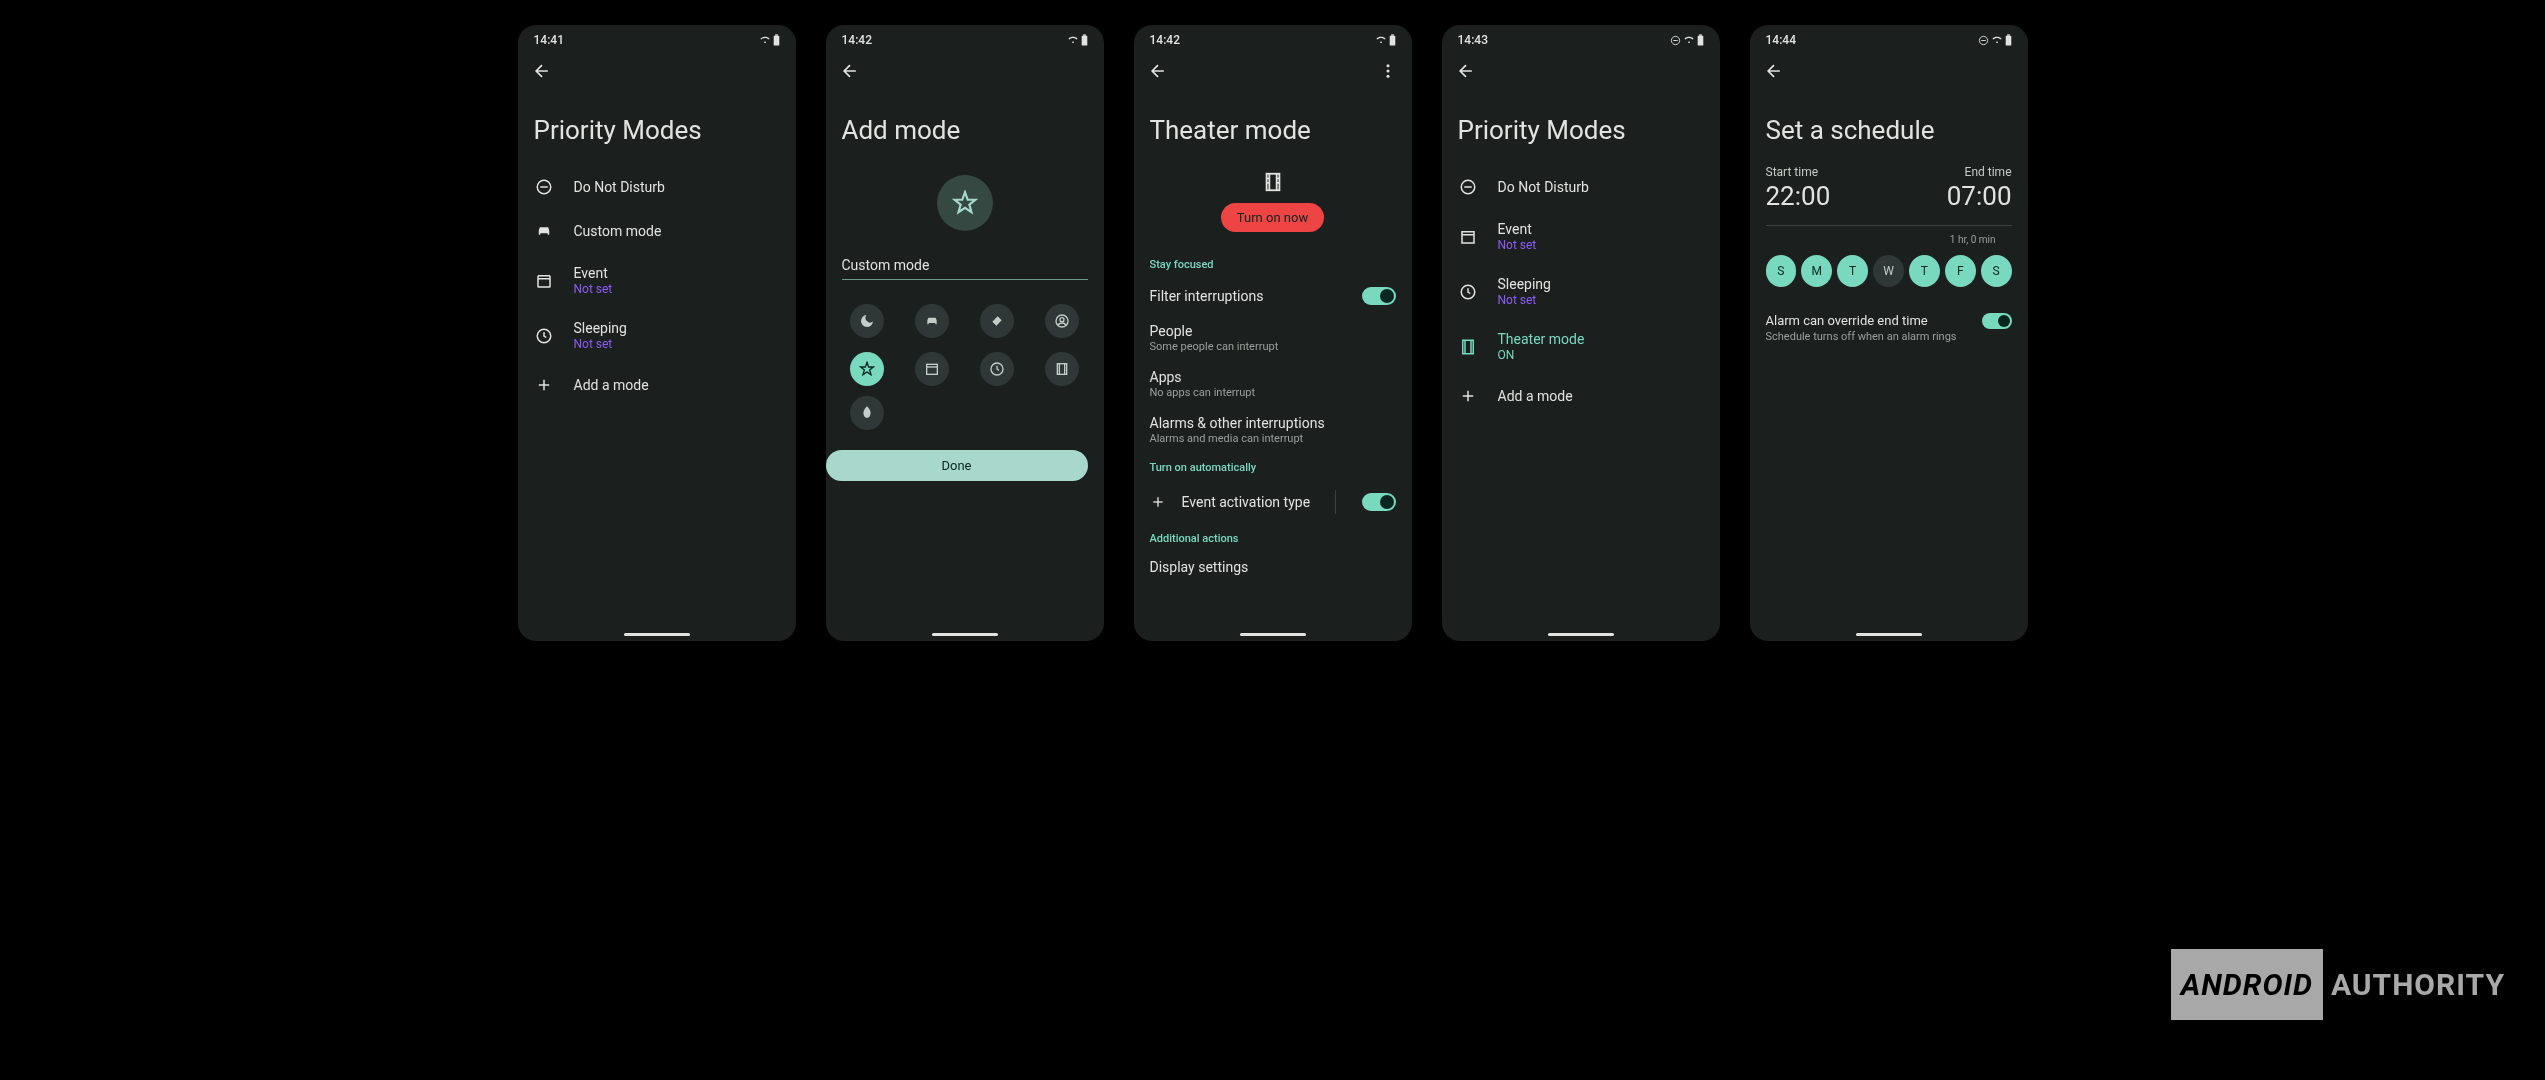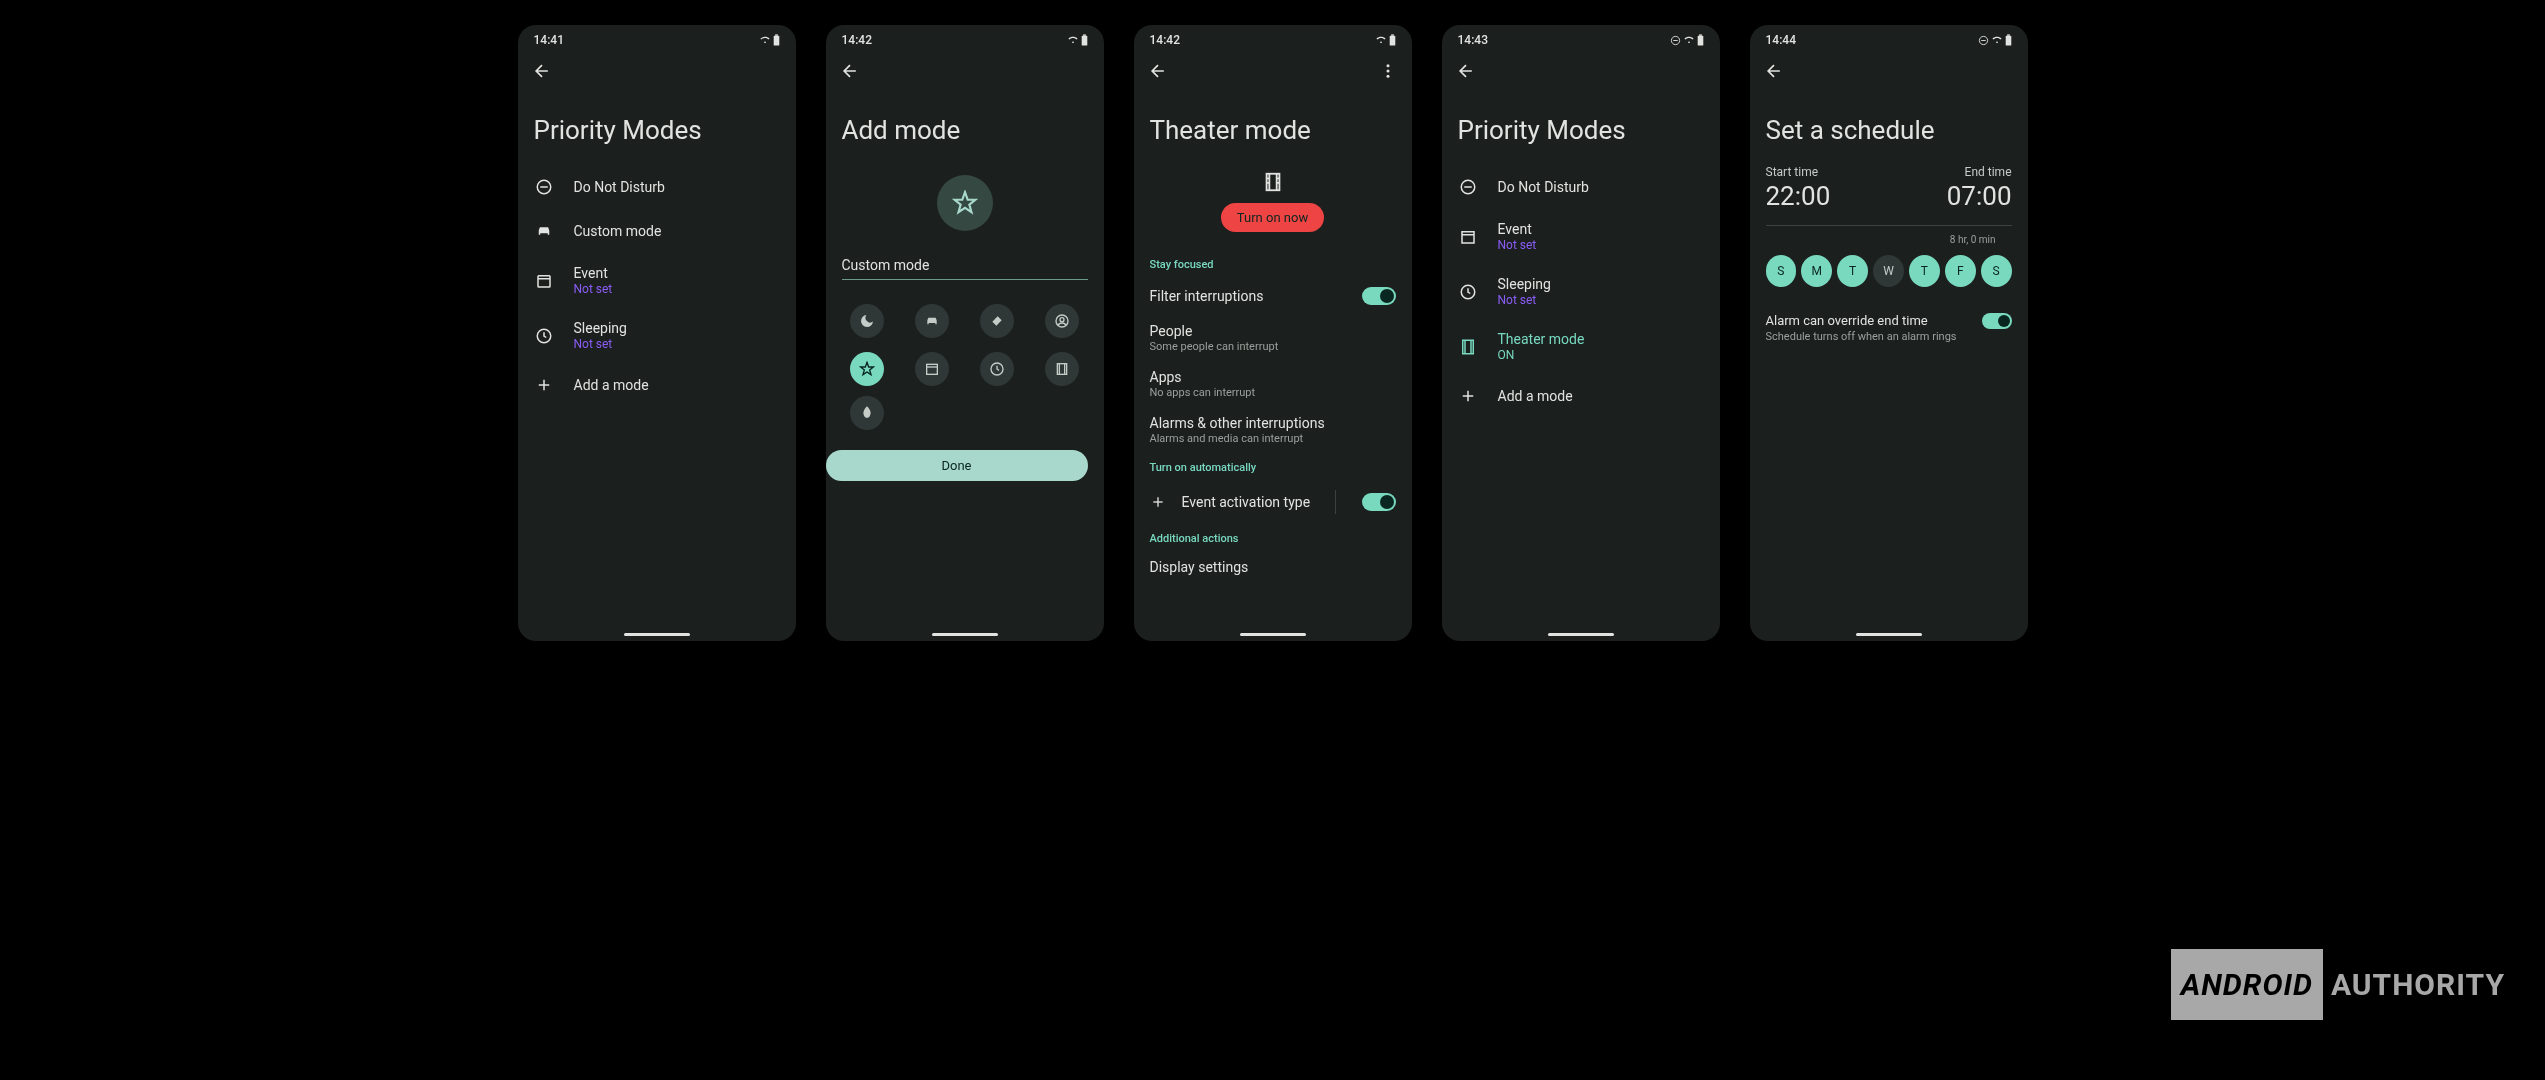--- a/index.html
+++ b/index.html
@@ -433,21 +433,21 @@
   <div class="time-row">
     <div class="time-block">
       <div class="tlabel">Start time</div>
       <div class="tval">22:00</div>
     </div>
     <div class="time-block" style="text-align:right;">
       <div class="tlabel">End time</div>
       <div class="tval">07:00</div>
     </div>
   </div>
-  <div class="duration">8 hr, 0 min</div>
+  <div class="duration">1 hr, 0 min</div>
 
   <div class="days-row">
     <div class="day-chip">S</div>
     <div class="day-chip">M</div>
     <div class="day-chip">T</div>
     <div class="day-chip off">W</div>
     <div class="day-chip">T</div>
     <div class="day-chip">F</div>
     <div class="day-chip">S</div>
   </div>

